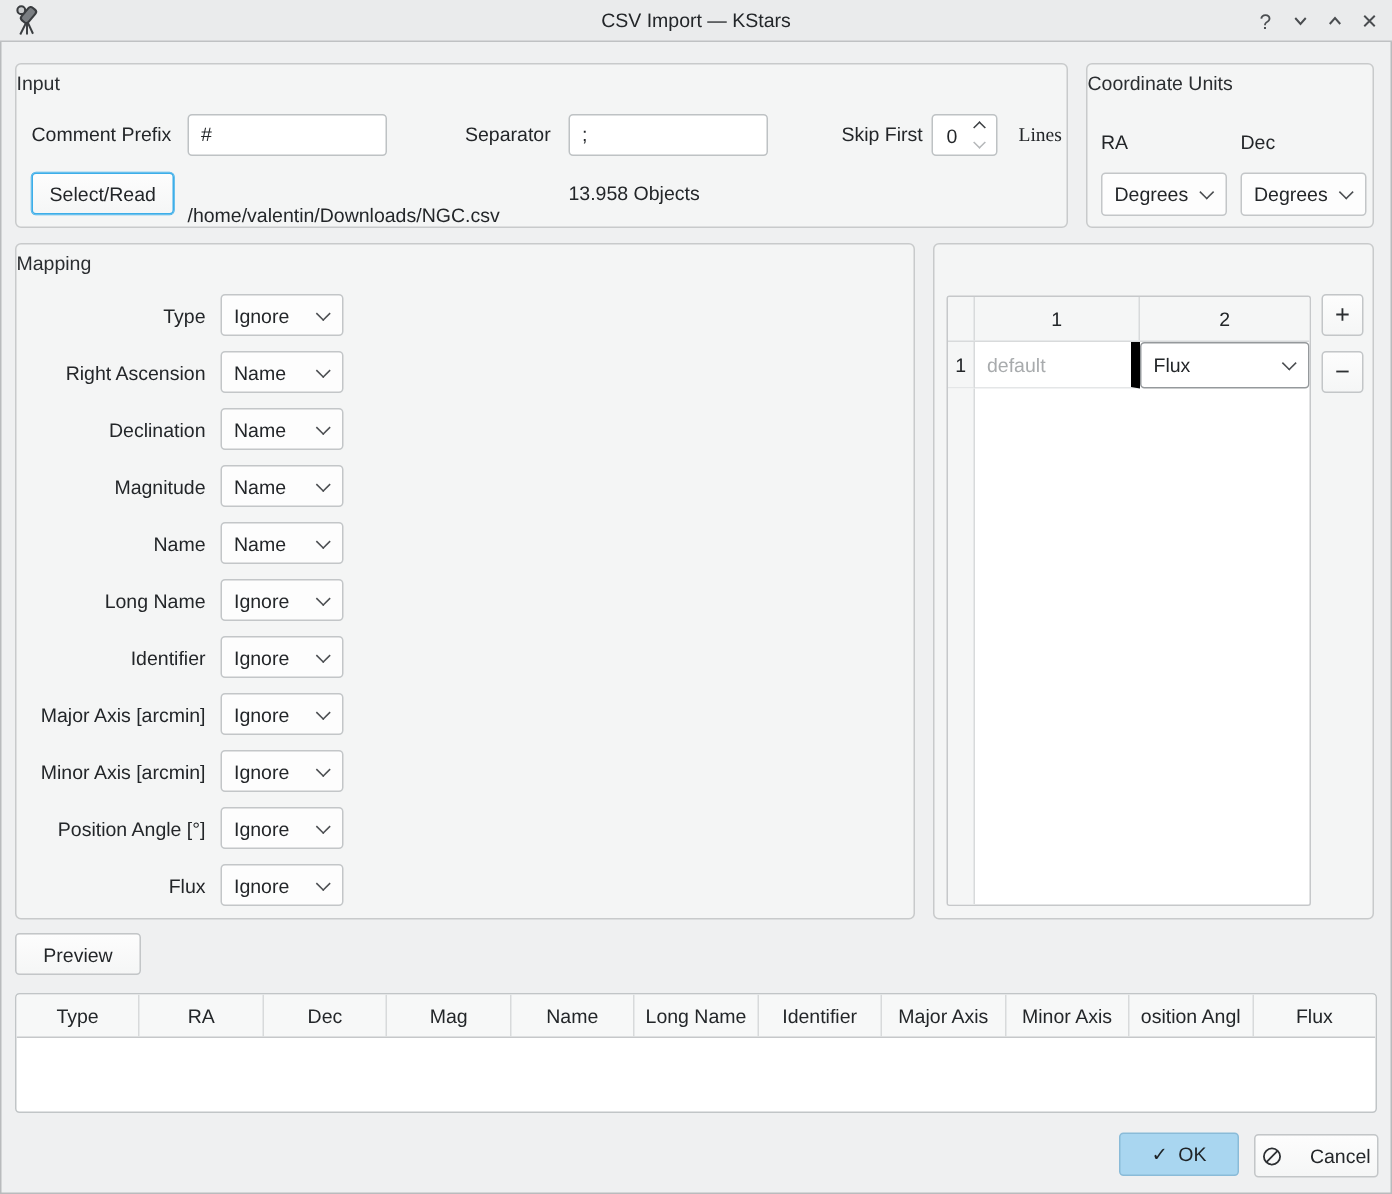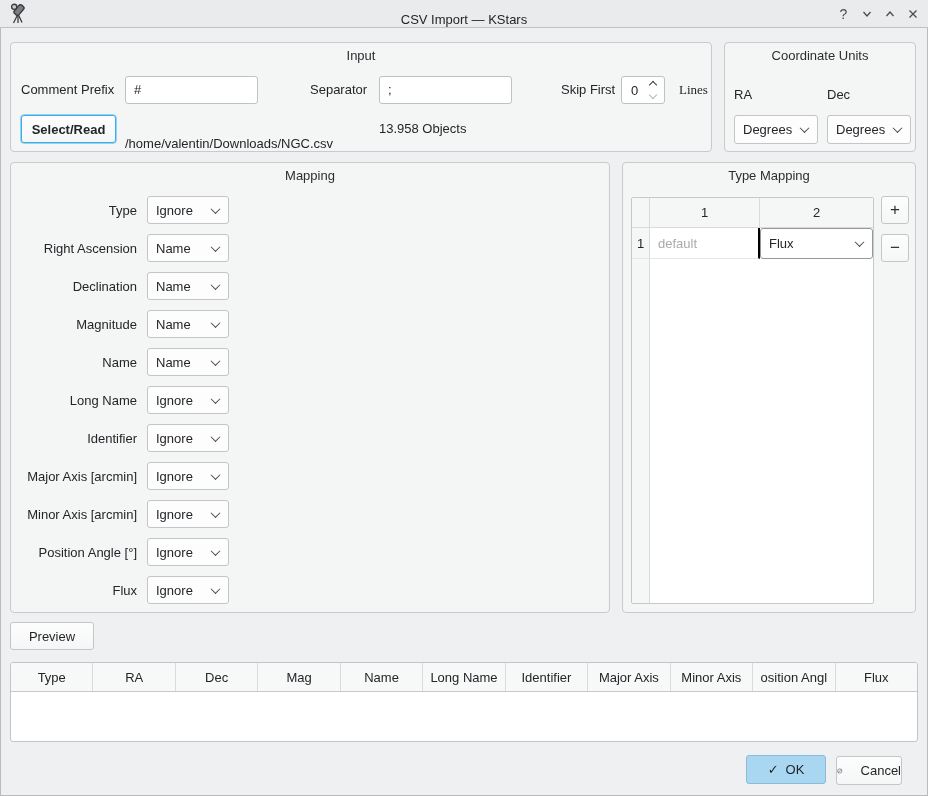--- a/index.html
+++ b/index.html
@@ -9,37 +9,37 @@
     font-size:13px; color:#232629; background:#eff0f1;
   }
   #window {
     position:relative; width:928px; height:796px; background:#eff0f1;
     box-shadow: inset 0 0 0 1px #b9bbbd; overflow:hidden;
   }
   
   #titlebar {
     position:absolute; left:0; top:0; width:100%; height:28px;
     background:#eaebec; border-bottom:1px solid #bfc1c3;
-    display:flex; align-items:flex-end; justify-content:center;
+    display:flex; align-items:center; justify-content:center;
   }
   #titlebar .title { font-size:13px; color:#232629; }
   #app-icon { position:absolute; left:7px; top:3px; width:22px; height:22px; }
   #tb-buttons { position:absolute; right:4px; top:0; height:28px; display:flex; align-items:center; }
   .tb-btn {
     width:23px; height:24px; display:flex; align-items:center; justify-content:center;
     color:#4a4d50; cursor:default; font-size:14px;
   }
   
   .groupbox {
     position:absolute; background:#f4f5f5;
     border:1px solid #c8cacb; border-radius:4px;
   }
   .grp-title {
     position:absolute; top:5px; left:0; width:100%;
-    text-align:center; color:#2b2e31;
+    text-align:left; color:#2b2e31;
   }
   
   .textfield {
     position:absolute; height:28px; background:#ffffff;
     border:1px solid #bec2c4; border-radius:3px;
     padding:0 8px; line-height:26px; color:#232629;
   }
   .label { position:absolute; height:28px; line-height:28px; white-space:nowrap; }
   .btn {
     background:linear-gradient(#fdfdfd,#f5f6f6);
@@ -77,21 +77,21 @@
     background:#ffffff; border:1px solid #c6c8ca; border-radius:2px; overflow:hidden;
   }
   #tm-header { display:flex; height:30px; background:#f5f6f6; border-bottom:1px solid #d8dadb; }
   #tm-corner { width:18px; border-right:1px solid #d8dadb; }
   .tm-colhead { display:flex; align-items:center; justify-content:center; color:#232629; }
   #tm-col1 { width:110px; border-right:1px solid #d8dadb; }
   #tm-col2 { flex:1; }
   #tm-row { display:flex; height:31px; }
   #tm-rowhead { width:18px; background:#f5f6f6; border-right:1px solid #d8dadb; border-bottom:1px solid #e4e6e7;
     display:flex; align-items:center; justify-content:center; }
-  #tm-cell1 { width:110px; border-right:2px solid #000000; border-bottom:1px solid #e4e6e7;
+  #tm-cell1 { width:110px; border-right:6px solid #000000; border-bottom:1px solid #e4e6e7;
     display:flex; align-items:center; padding-left:8px; color:#a8abad; background:#fff; }
   #tm-cell2 { flex:1; }
   #tm-cell2 .combo { width:100%; height:100%; border:1px solid #95999c; border-radius:3px; background:#fff; }
   #tm-bodyfill { display:flex; height:calc(100% - 61px); }
   #tm-bodyfill .strip { width:18px; background:#f5f6f6; border-right:1px solid #d8dadb; }
   .sq-btn { position:absolute; width:28px; height:28px; font-size:17px; color:#2c2f32; }
   
   #preview-table {
     position:absolute; left:10px; top:662px; width:908px; height:80px;
     background:#ffffff; border:1px solid #c1c5c7; border-radius:3px; overflow:hidden;
@@ -101,22 +101,22 @@
     flex:1; display:flex; align-items:center; justify-content:center;
     border-right:1px solid #d8dadb; color:#232629; white-space:nowrap; overflow:hidden;
   }
   .pv-col:last-child { border-right:none; }
   
   #btn-ok {
     position:absolute; left:746px; top:755px; width:80px; height:29px;
     background:#a9d6f0; border:1px solid #8abbd8; border-radius:3px;
     display:flex; align-items:center; justify-content:center; gap:7px; color:#1f2326;
   }
-  #btn-cancel { position:absolute; left:836px; top:756px; width:66px; height:29px; gap:18px; }
-  .focus-blue { border:1px solid #3daee9 !important; box-shadow:0 0 0 0.5px #3daee9;font-weight:bold; }
+  #btn-cancel { position:absolute; left:836px; top:756px; width:83px; height:29px; gap:18px; }
+  .focus-blue { border:1px solid #3daee9 !important; box-shadow:0 0 0 0.5px #3daee9; }
 </style>
 </head>
 <body>
 
 <div id="window">
 
   <div id="titlebar">
     <svg id="app-icon" viewBox="0 0 22 22">
       <g stroke="#3a3d40" stroke-width="1.4" fill="#7a7e82">
         <rect x="9" y="1.5" width="6" height="11" rx="2" transform="rotate(40 12 7)"></rect>
@@ -271,21 +271,20 @@
           <span class="map-label">Flux</span>
           <div class="combo">
             <span>Ignore</span>
             <i class="chev"></i>
           </div>
         </div>
       </div>
   </div>
 
   <div class="groupbox" style="left:622px;top:162px;width:294px;height:451px;">
-    <div class="grp-title">Type Mapping</div>
     <div id="tm-table">
       <div id="tm-header">
         <div id="tm-corner"></div>
         <div id="tm-col1" class="tm-colhead">1</div>
         <div id="tm-col2" class="tm-colhead">2</div>
       </div>
       <div id="tm-row">
         <div id="tm-rowhead">1</div>
         <div id="tm-cell1">default</div>
         <div id="tm-cell2">

